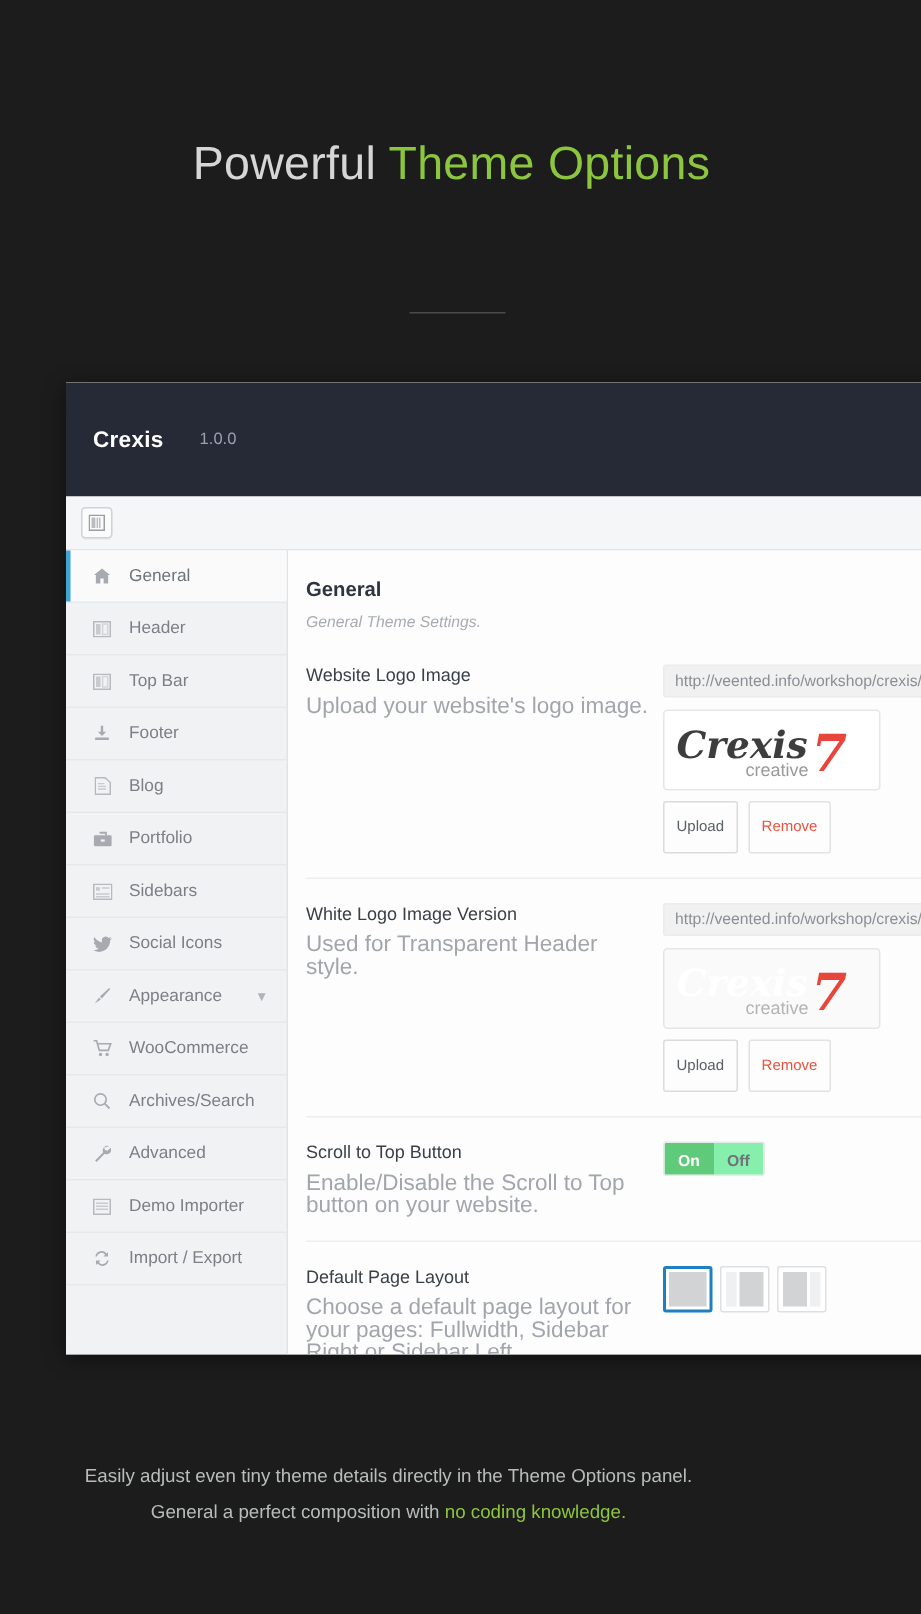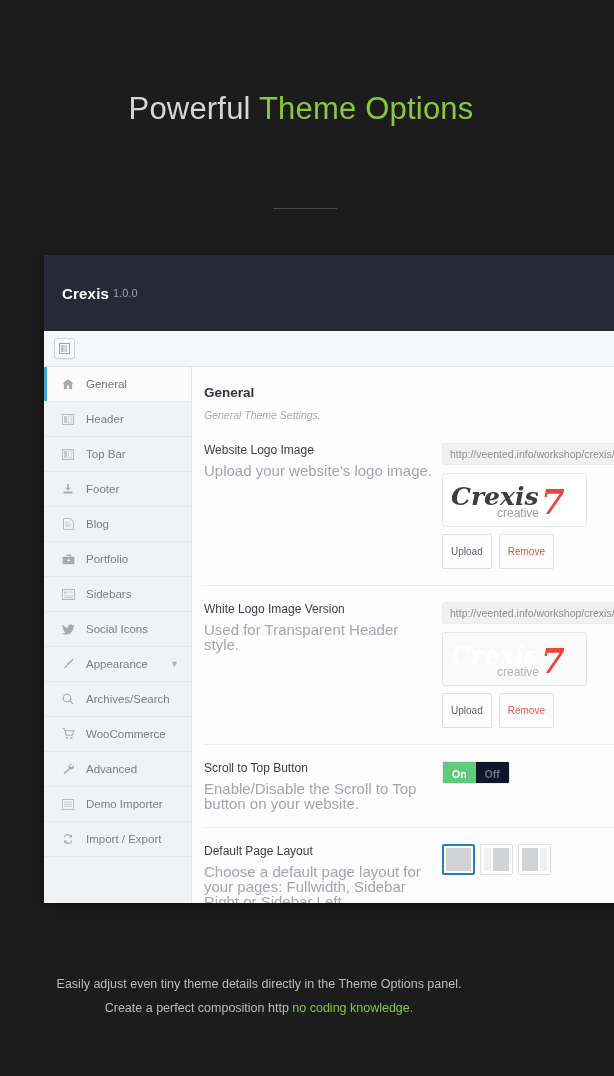--- a/index.html
+++ b/index.html
@@ -40,21 +40,21 @@
   .panel-header{
     height:76px;background:#252a36;
     display:flex;align-items:center;
     padding-left:18px;
     box-sizing:border-box;
   }
   .brand{
     color:#ffffff;font-size:15px;font-weight:bold;letter-spacing:.2px;
   }
   .brand-version{
-    color:#9aa0ad;font-size:11px;font-weight:normal;margin-left:4px;
+    color:#9aa0ad;font-size:11px;font-weight:normal;margin-left:24px;
   }
   .panel-toolbar{
     height:36px;background:#f5f6f7;
     border-bottom:1px solid #e2e4e6;
     display:flex;align-items:center;
     padding-left:10px;
     box-sizing:border-box;
   }
   .tool-btn{
     width:19px;height:19px;
@@ -172,21 +172,21 @@
   .switch{
     display:inline-flex;height:21px;border-radius:2px;overflow:hidden;
     border:1px solid #e7e8e9;
   }
   .switch span{
     display:flex;align-items:center;justify-content:center;
     padding:12px 9px;font-size:10.5px;font-weight:bold;
     box-sizing:border-box;
   }
   .switch .on{background:#60ca7b;color:#ffffff;}
-  .switch .off{background:#0f172a;color:#6e737a;}
+  .switch .off{background:#86efac;color:#6e737a;}
 
   .layouts{display:flex;gap:5px;}
   .layout-opt{
     width:33px;height:31px;
     border:1px solid #dedfe1;border-radius:2px;
     background:#ffffff;
     padding:3px;box-sizing:border-box;
     display:flex;gap:2px;
   }
   .layout-opt.selected{border:2px solid #1f7fbf;padding:2px;}
@@ -324,37 +324,37 @@
               <path d="M10.8 0.6 4.6 6.3l1.3 1.3 5.6-6.2z" fill="#a7abb1"></path>
               <path d="M4 7 1.2 11l4-2.6z" fill="#a7abb1"></path>
             </svg>
         </span>
         <span class="nav-label">Appearance</span>
         <span class="nav-caret">▼</span>
       </div>
 
       <div class="nav-item">
         <span class="nav-icon">
-          <svg width="12" height="12" viewBox="0 0 12 12">
-              <circle cx="5" cy="5" r="3.8" fill="none" stroke="#a7abb1" stroke-width="1.1"></circle>
-              <path d="M7.8 7.8 11 11" stroke="#a7abb1" stroke-width="1.2"></path>
-            </svg>
-        </span>
-        <span class="nav-label">Archives/Search</span>
-      </div>
-
-      <div class="nav-item">
-        <span class="nav-icon">
           <svg width="13" height="12" viewBox="0 0 13 12">
               <path d="M0.4 0.8h2l1.8 6.4h6l1.6-4.4H3.4" fill="none" stroke="#a7abb1" stroke-width="1.1"></path>
               <circle cx="5" cy="10" r="1.1" fill="#a7abb1"></circle>
               <circle cx="9.4" cy="10" r="1.1" fill="#a7abb1"></circle>
             </svg>
         </span>
         <span class="nav-label">WooCommerce</span>
+      </div>
+
+      <div class="nav-item">
+        <span class="nav-icon">
+          <svg width="12" height="12" viewBox="0 0 12 12">
+              <circle cx="5" cy="5" r="3.8" fill="none" stroke="#a7abb1" stroke-width="1.1"></circle>
+              <path d="M7.8 7.8 11 11" stroke="#a7abb1" stroke-width="1.2"></path>
+            </svg>
+        </span>
+        <span class="nav-label">Archives/Search</span>
       </div>
 
       <div class="nav-item">
         <span class="nav-icon">
           <svg width="12" height="12" viewBox="0 0 12 12">
               <path d="M10.8 1.2a3 3 0 0 0-4 4L1.4 10.6l1 1 5.4-5.4a3 3 0 0 0 4-4L9.6 4.2 8 3.6 7.4 2z" fill="#a7abb1"></path>
             </svg>
         </span>
         <span class="nav-label">Advanced</span>
       </div>
@@ -462,14 +462,14 @@
           </div>
         </div>
       </div>
 
     </div>
   </div>
 </div>
 
 <div class="caption">
   <div>Easily adjust even tiny theme details directly in the Theme Options panel.</div>
-  <div><span>Create a perfect composition http </span><span class="accent">no coding knowledge.</span></div>
+  <div><span>General a perfect composition with </span><span class="accent">no coding knowledge.</span></div>
 </div>
 
 </body></html>

